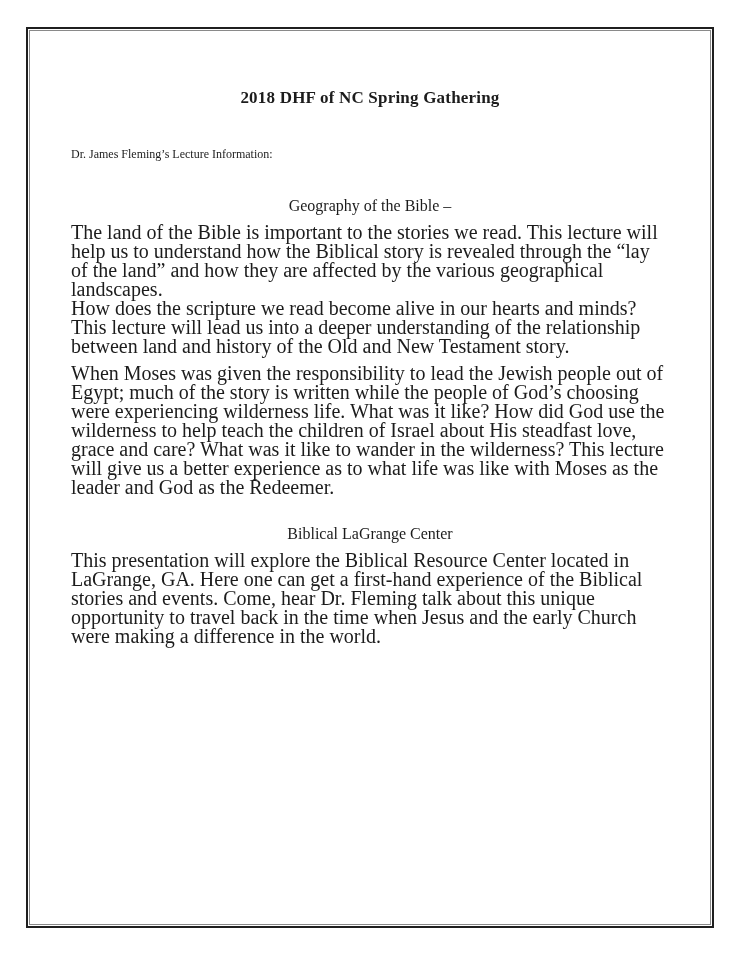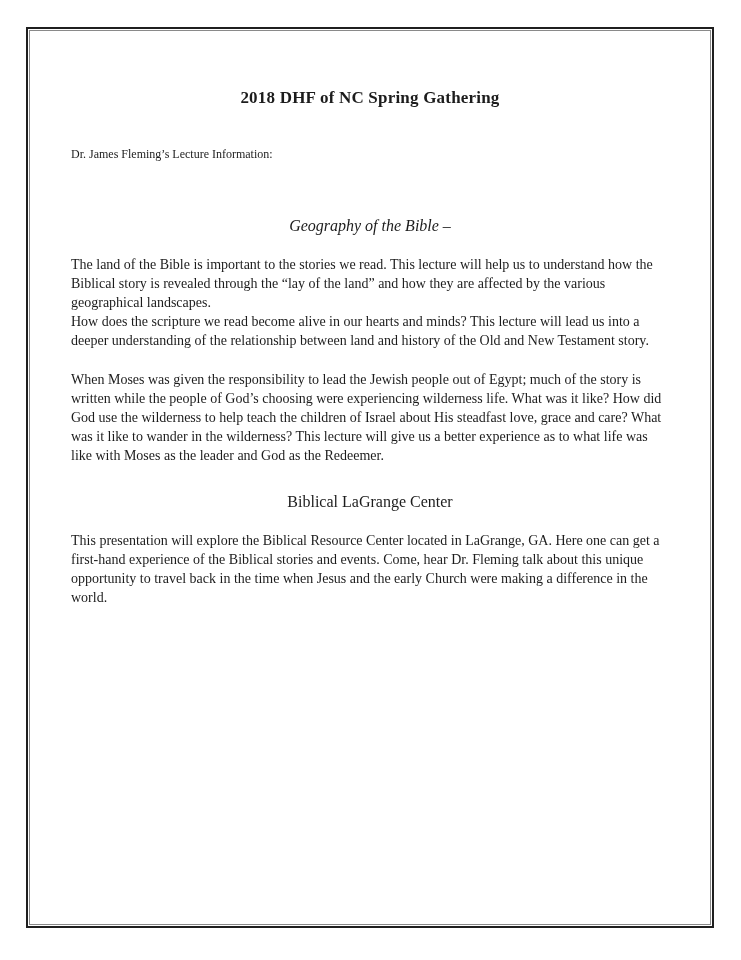--- a/index.html
+++ b/index.html
@@ -53,26 +53,26 @@
   .lecture-intro {
     margin-top: 37px;
     font-size: 12px;
     line-height: 19px;
   }
   .section-heading {
     text-align: center;
     font-size: 16px;
     line-height: 19px;
   }
-  .section-heading.h1 { margin-top: 52px; font-style: italic; }
+  .section-heading.h1 { margin-top: 32px; }
   .section-heading.h2 { margin-top: 28px; }
   .section-heading.h3 { margin-top: 27px; }
   .section-body {
-    margin-top: 20px;
-    font-size: 14px;
+    margin-top: 8px;
+    font-size: 20px;
     line-height: 19px;
     text-align: left;
     white-space: pre-line;
   }
 </style>
 </head>
 <body>
 
 <div class="page">
   <div class="frame-outer">

